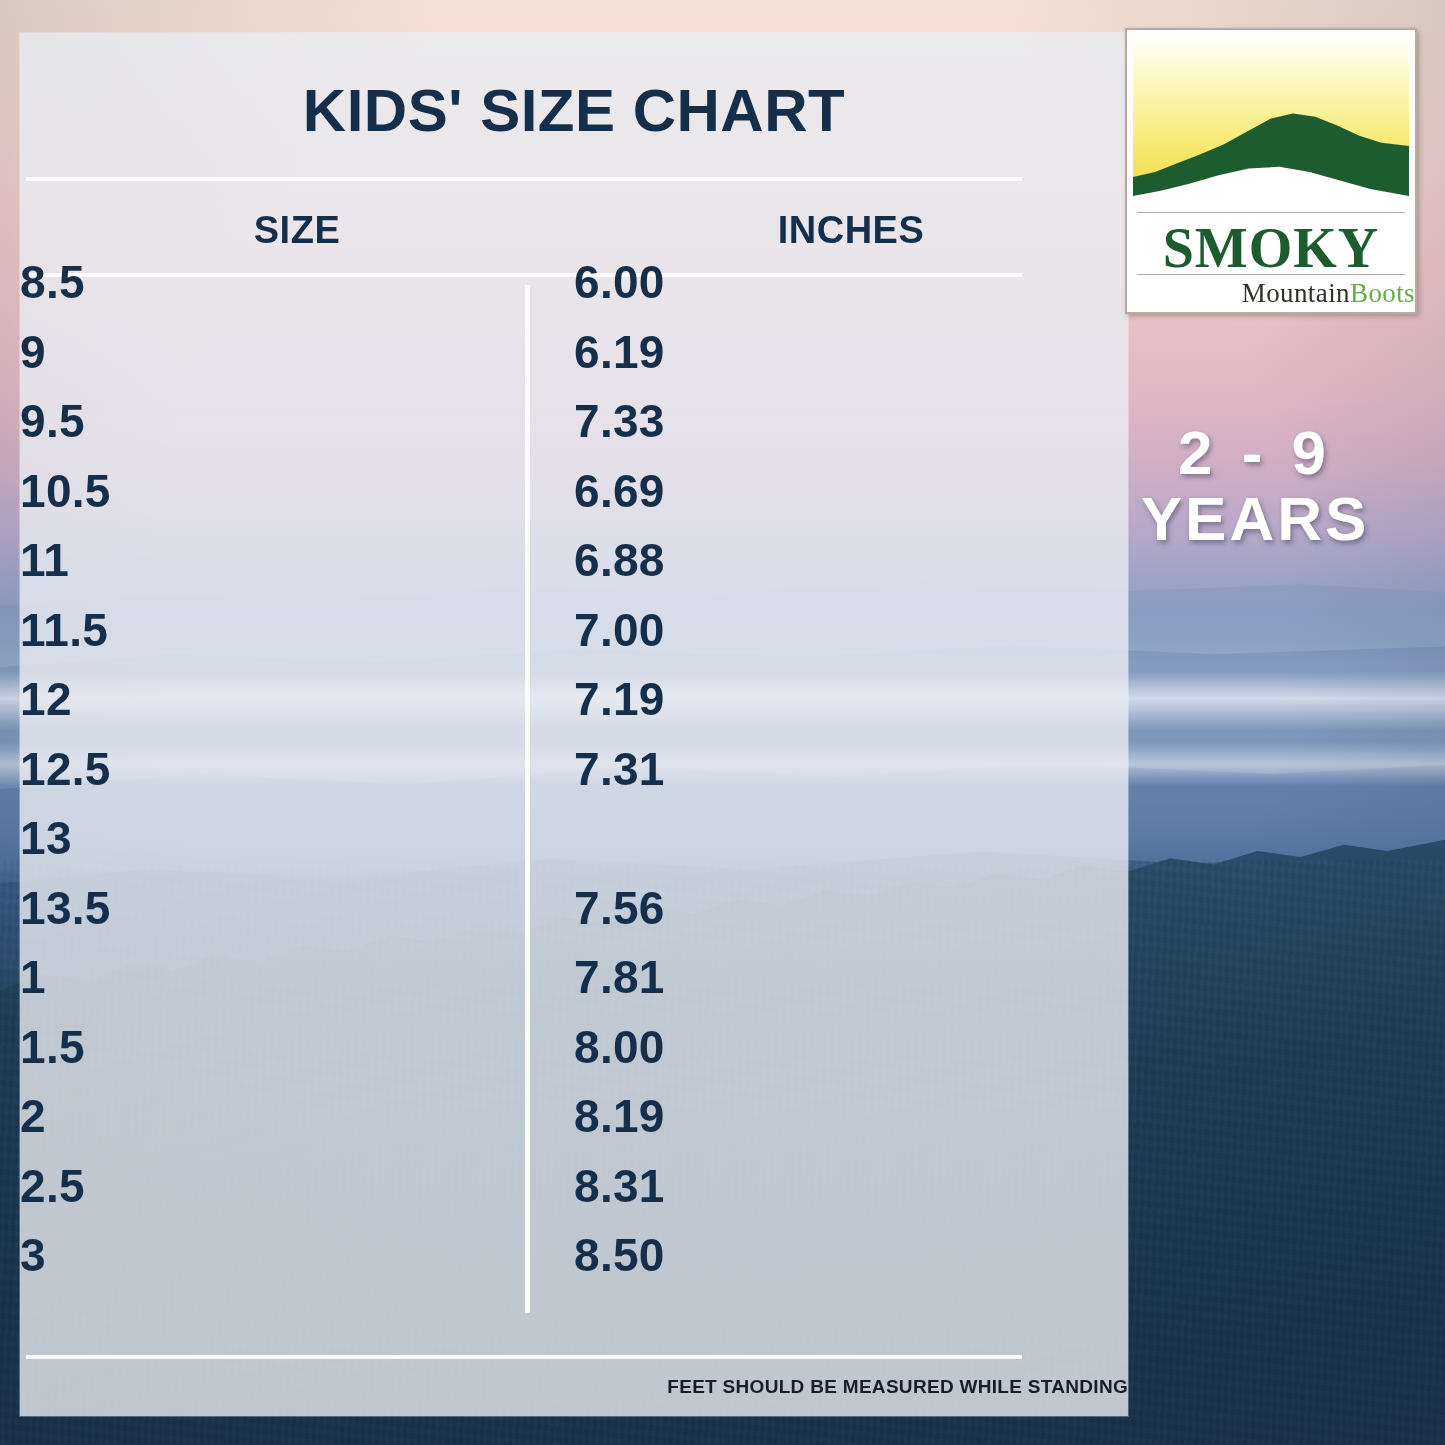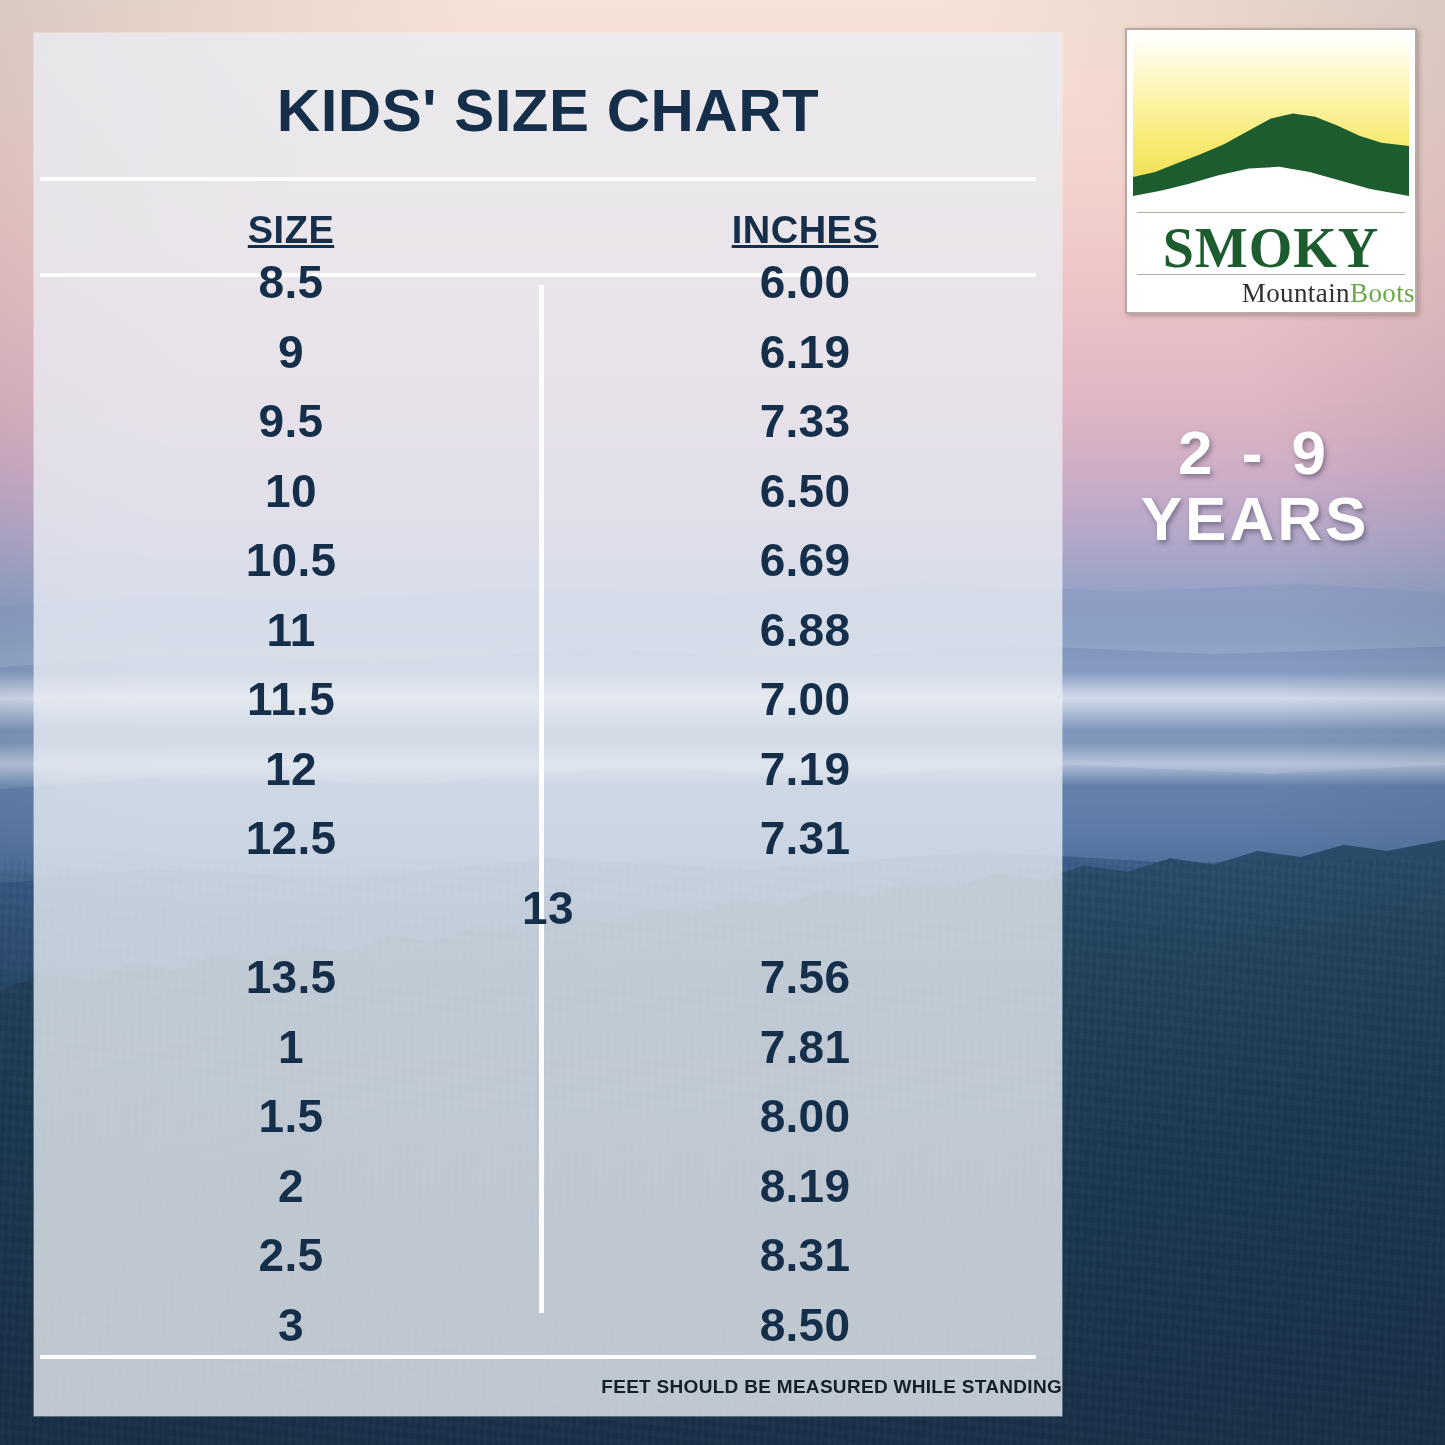--- a/index.html
+++ b/index.html
@@ -109,23 +109,23 @@
     opacity: .9;
   }
   .vignette {
     position: absolute; inset: 0;
     background: radial-gradient(ellipse at 50% 42%, rgba(0,0,0,0) 55%, rgba(20,35,52,.18) 100%);
   }
 
   
   .panel {
     position: absolute;
-    left: 34px;
+    left: 20px;
     top: 33px;
-    width: 1028px;
+    width: 1108px;
     height: 1383px;
     background: rgba(233,236,243,.80);
     box-shadow: 0 0 0 1px rgba(255,255,255,.28);
   }
   .panel-title {
     position: absolute;
     left: 0; right: 0;
     top: 48px;
     text-align: center;
     font-size: 60px;
@@ -153,42 +153,40 @@
     display: flex;
   }
   .col-head {
     flex: 1;
     text-align: center;
     font-size: 38px;
     font-weight: 700;
     letter-spacing: .5px;
     color: #152f4a;
     line-height: 48px;
-    text-decoration: underline;
   }
   .vline {
     position: absolute;
     left: 505px;
     top: 252px;
     width: 5px;
     height: 1028px;
     background: rgba(255,255,255,.97);
   }
   .rows {
     position: absolute;
     left: 0; right: 0;
     top: 215px;
   }
   .row {
     display: flex;
     height: 69.5px;
   }
   .cell {
     flex: 1;
-    text-align: center;
     font-size: 46px;
     font-weight: 600;
     color: #152f4a;
     line-height: 69.5px;
     letter-spacing: .3px;
   }
   .footnote {
     position: absolute;
     left: 0; right: 0;
     top: 1343px;
@@ -322,24 +320,20 @@
         </div>
         <div class="row">
           <div class="cell">9</div>
           <div class="cell">6.19</div>
         </div>
         <div class="row">
           <div class="cell">9.5</div>
           <div class="cell">7.33</div>
         </div>
         <div class="row">
-          <div class="cell">10</div>
-          <div class="cell">6.50</div>
-        </div>
-        <div class="row">
           <div class="cell">10.5</div>
           <div class="cell">6.69</div>
         </div>
         <div class="row">
           <div class="cell">11</div>
           <div class="cell">6.88</div>
         </div>
         <div class="row">
           <div class="cell">11.5</div>
           <div class="cell">7.00</div>

